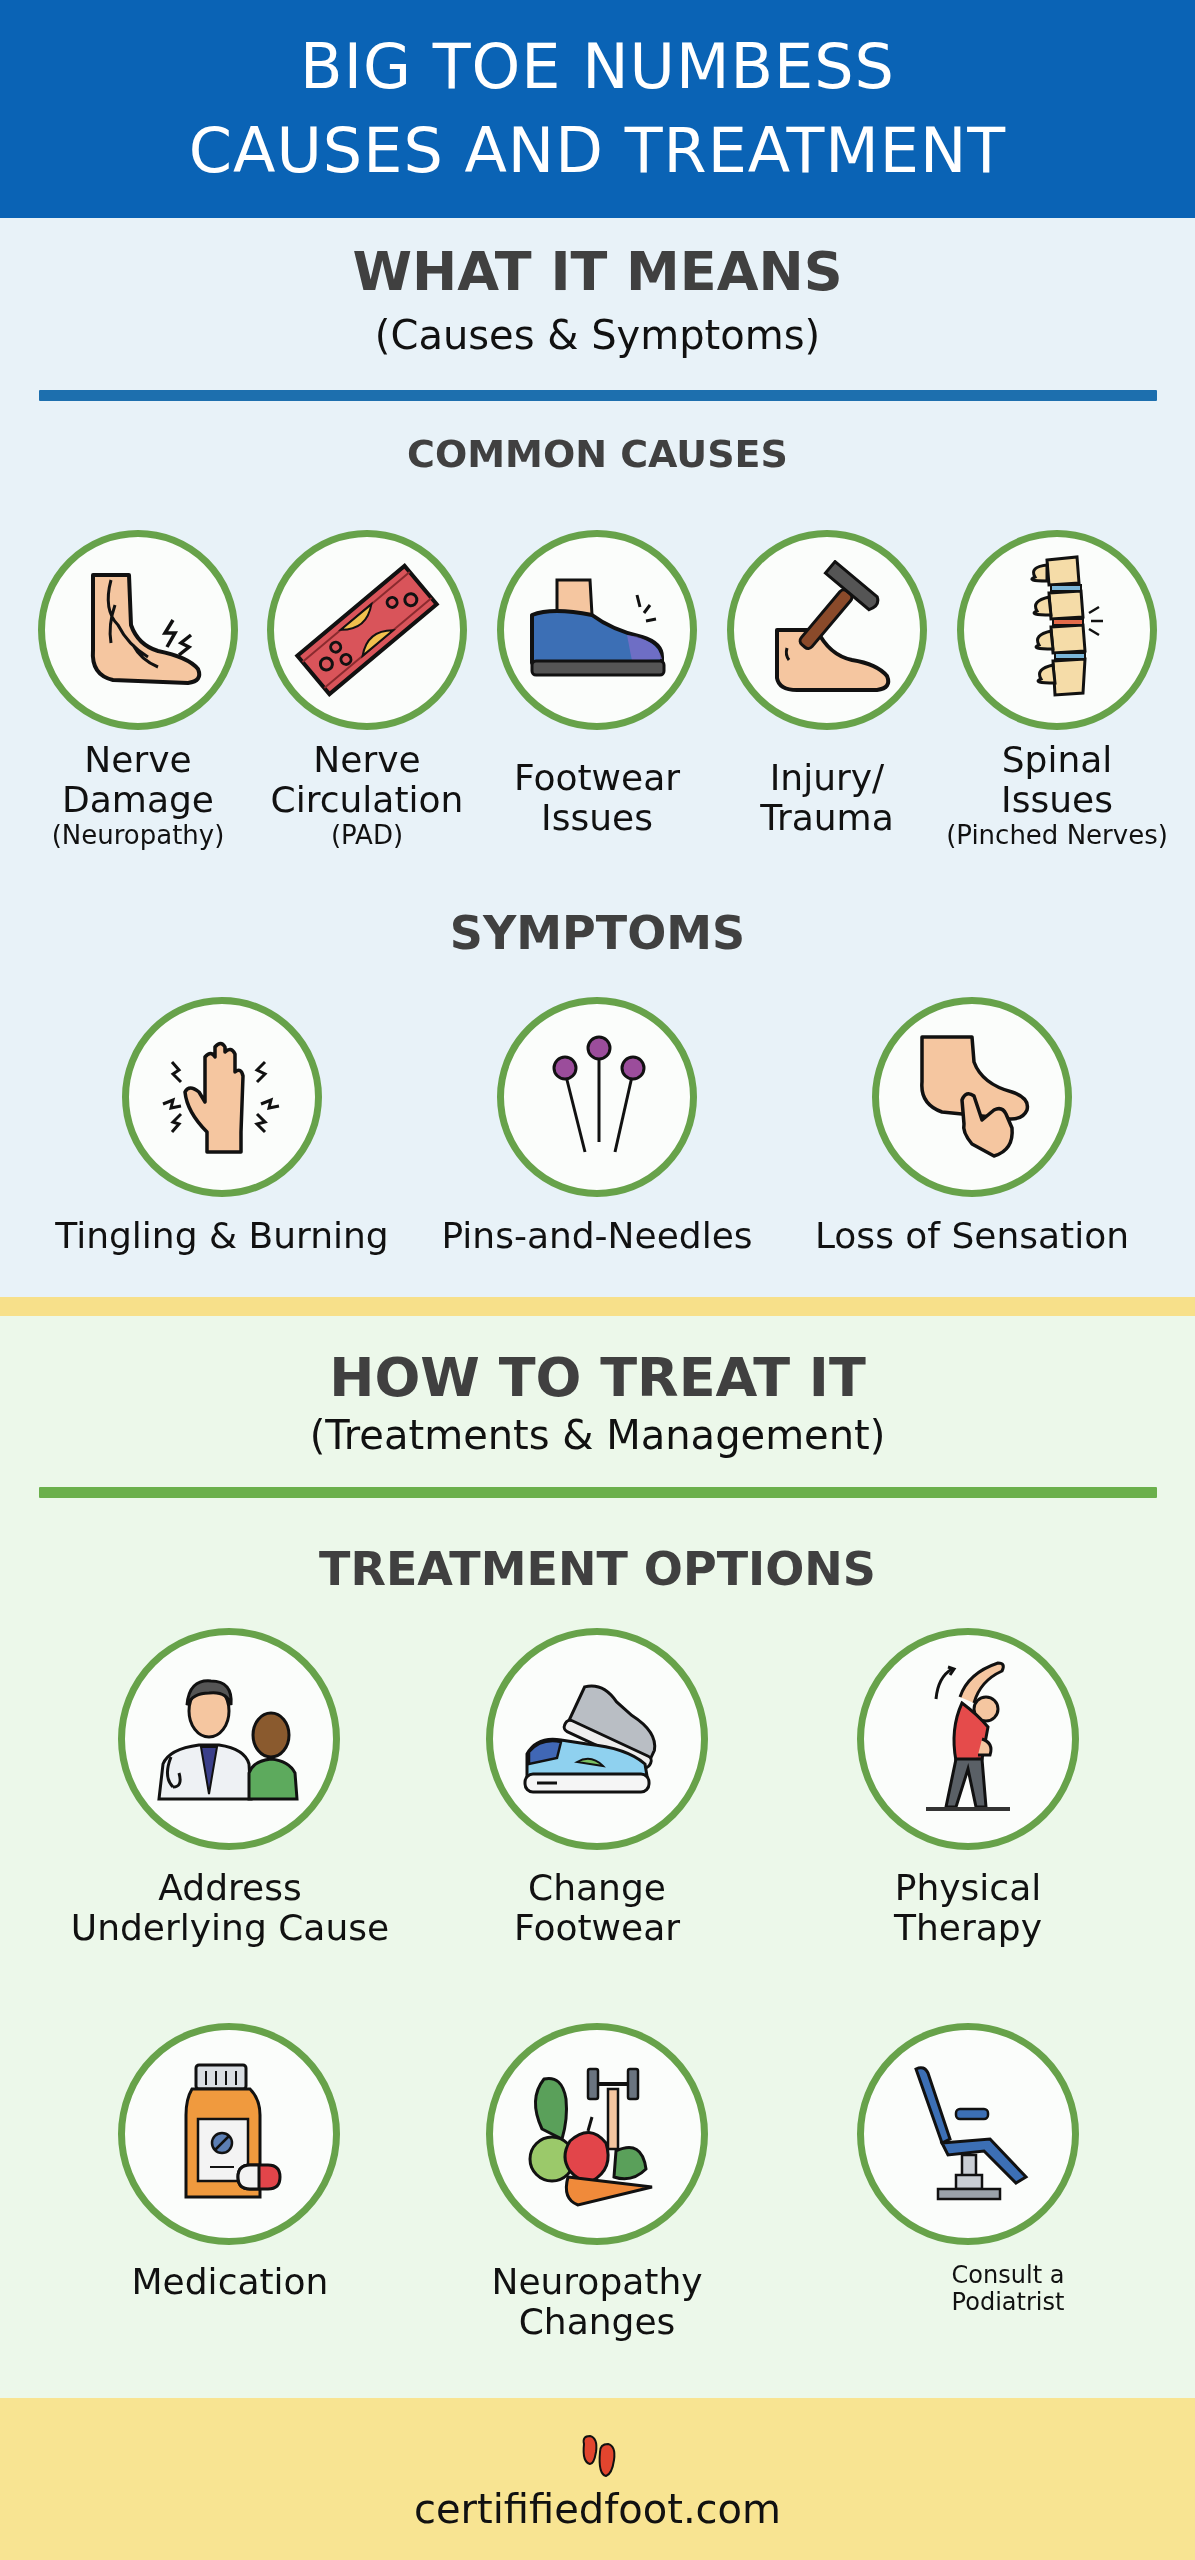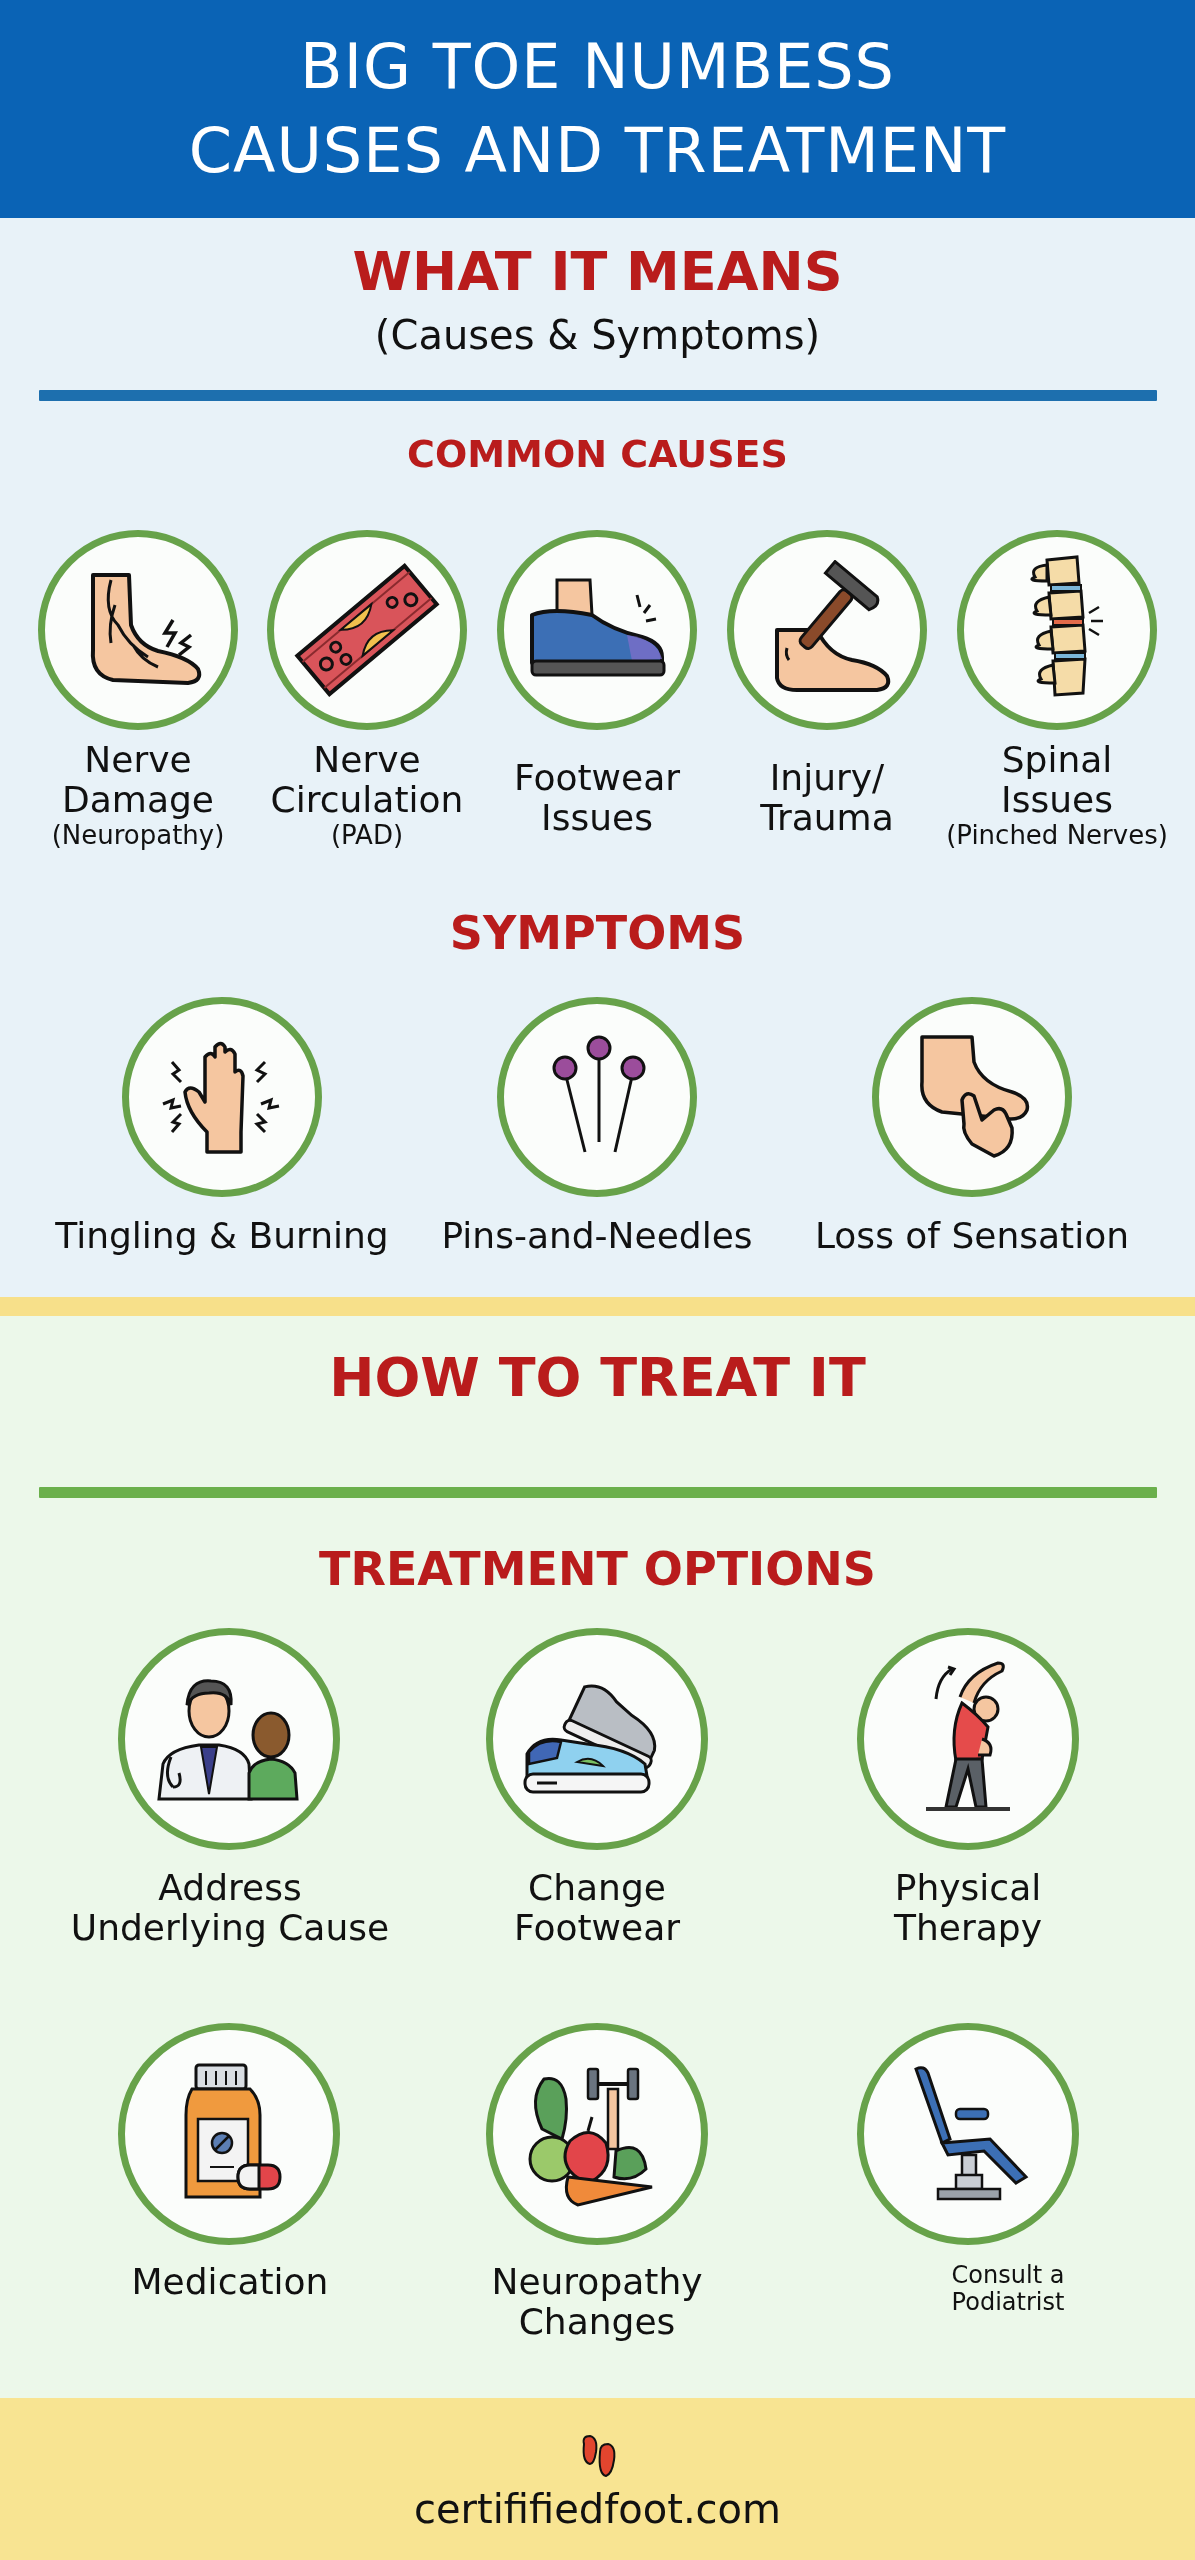--- a/index.html
+++ b/index.html
@@ -19,21 +19,21 @@
   }
   .header .line {
     font-family: "DejaVu Sans", sans-serif;
     font-size: 62px; line-height: 84px; letter-spacing: 1px; font-weight: normal;
   }
 
   
   .sec1 { position: absolute; left: 0; top: 218px; width: 1195px; height: 1079px; background: #e8f2f8; }
   .sec-title {
     position: absolute; left: 0; width: 1195px; text-align: center;
-    font-family: "DejaVu Sans", sans-serif; font-weight: bold; color: #b91c1c;
+    font-family: "DejaVu Sans", sans-serif; font-weight: bold; color: #404040;
   }
   .sec-sub {
     position: absolute; left: 0; width: 1195px; text-align: center;
     font-family: "DejaVu Sans", sans-serif; color: #111;
   }
   .divider { position: absolute; left: 39px; width: 1118px; height: 11px; border-radius: 1px; }
   .divider.blue { background: #1d6fae; }
   .divider.green { background: #6bb04c; }
 
   .circle {
@@ -209,20 +209,21 @@
       <path d="M60 68 Q64 58 72 64 L80 88 L92 78 Q100 74 104 82 L110 96 Q112 118 92 124 L70 112 Q60 100 62 92 Z" fill="#f5c6a0" stroke="#111" stroke-width="3.5" stroke-linejoin="round"></path>
     </svg>
   </div>
   <div class="label" style="left:782px;top:1216px;width:380px;font-size:36px;">Loss of Sensation</div>
 
   <div class="band yellow"></div>
 
   <div class="sec2"></div>
 
   <div class="sec-title" style="top:1346px;font-size:54px;">HOW TO TREAT IT</div>
+  <div class="sec-sub" style="top:1412px;font-size:40px;">(Treatments &amp; Management)</div>
   <div class="divider green" style="top:1487px;"></div>
 
   <div class="sec-title" style="top:1530px;font-size:46px;margin-top:12px;">TREATMENT OPTIONS</div>
 
   <div class="circle" style="left:118px;top:1628px;width:222px;height:222px;">
     <svg width="160" height="140" viewBox="0 0 160 140">
       <path d="M10 130 L14 95 Q20 80 50 76 L70 76 Q96 80 100 95 L102 130 Z" fill="#eef1f4" stroke="#111" stroke-width="3"></path>
       <path d="M52 78 L60 125 L68 78 Z" fill="#3b3f8a" stroke="#111" stroke-width="2"></path>
       <path d="M22 88 Q14 108 24 118 M24 118 Q34 118 30 104" fill="none" stroke="#111" stroke-width="3"></path>
       <ellipse cx="60" cy="42" rx="20" ry="26" fill="#f5c6a0" stroke="#111" stroke-width="3"></ellipse>

